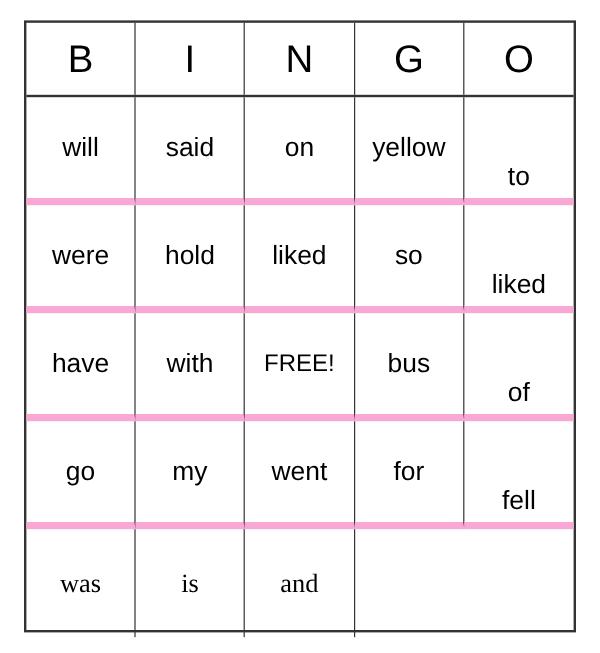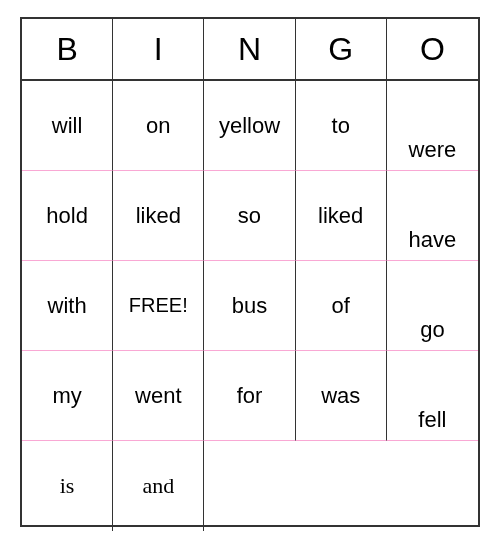--- a/index.html
+++ b/index.html
@@ -49,21 +49,21 @@
       grid-template-columns: repeat(5, 1fr);
       grid-template-rows: repeat(5, 1fr);
       height: calc(510px - 60px);
     }
 
     .bingo-cell {
       display: flex;
       justify-content: center;
       align-items: center;
       border-right: 1px solid #333;
-      border-bottom: 1px solid #f9a8d4;
+      border-bottom: 6px solid #f9a8d4;
       font-size: 22px;
       padding: 4px;
       text-align: center;
     }
 
     .bingo-cell:nth-child(5n) {
       border-right: none;
       margin-top: 48px;
     }
 
@@ -84,20 +84,21 @@
   <div class="bingo-header">
     <div class="bingo-header-cell">B</div>
     <div class="bingo-header-cell">I</div>
     <div class="bingo-header-cell">N</div>
     <div class="bingo-header-cell">G</div>
     <div class="bingo-header-cell">O</div>
   </div>
   <div class="bingo-grid">
 
     <div class="bingo-cell">will</div>
+    <div class="bingo-cell">said</div>
     <div class="bingo-cell">on</div>
     <div class="bingo-cell">yellow</div>
     <div class="bingo-cell">to</div>
 
     <div class="bingo-cell">were</div>
     <div class="bingo-cell">hold</div>
     <div class="bingo-cell">liked</div>
     <div class="bingo-cell">so</div>
     <div class="bingo-cell">liked</div>
 
@@ -105,18 +106,18 @@
     <div class="bingo-cell">with</div>
     <div class="bingo-cell free-cell">FREE!</div>
     <div class="bingo-cell">bus</div>
 
     <div class="bingo-cell">of</div>
     <div class="bingo-cell">go</div>
     <div class="bingo-cell">my</div>
     <div class="bingo-cell">went</div>
 
     <div class="bingo-cell">for</div>
+    <div class="bingo-cell">fell</div>
     <div class="bingo-cell">was</div>
-    <div class="bingo-cell">fell</div>
     <div class="bingo-cell">is</div>
     <div class="bingo-cell">and</div>
   </div>
 </div>
 
 </body></html>

